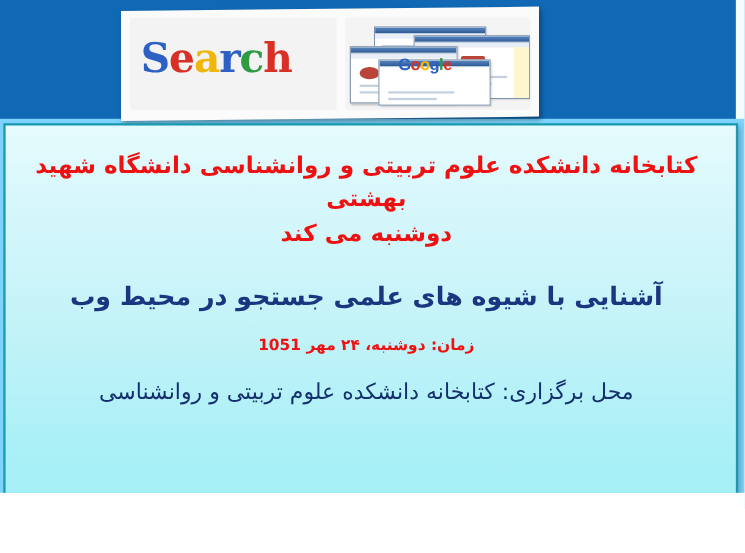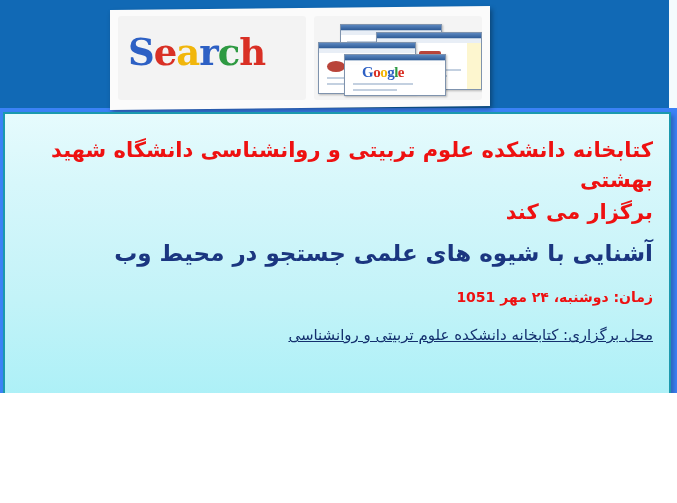--- a/index.html
+++ b/index.html
@@ -10,22 +10,22 @@
   body {
     width: 677px;
     height: 503px;
     overflow: hidden;
     font-family: "DejaVu Sans", "Liberation Sans", sans-serif;
   }
 
   #poster {
     position: relative;
     width: 677px;
-    height: 393px;
-    background: #3b82f6;
+    height: 448px;
+    background: #7dd3fc;
     overflow: hidden;
   }
 
   
   .header-band {
     position: absolute;
     left: 0;
     top: 0;
     width: 669px;
     height: 108px;
@@ -118,23 +118,23 @@
   .win-c { left: 4px; top: 26px; width: 96px; height: 50px; z-index: 3; }
   .win-d { left: 30px; top: 38px; width: 100px; height: 40px; z-index: 4; }
 
   .win-line { position:absolute; height:2px; background:#c3d0e0; }
   .win-thumb { position:absolute; background:#b9443a; border-radius:2px; }
   .win-sidebar { position:absolute; top:0; bottom:0; width:14px; background:#fdf6cf; }
 
   .google-word {
     position: absolute;
     left: 48px;
-    top: 48px;
+    top: 35px;
     direction: ltr;
-    font-family: Liberation Serif, serif;
+    font-family: Liberation Sans, sans-serif;
     font-size: 15px;
     font-weight: 700;
     letter-spacing: -0.5px;
     z-index: 6;
     white-space: nowrap;
   }
   .google-word span { display:inline-block; }
   .g1 { color:#2d60c4; } .g2 { color:#d93025; } .g3 { color:#f1b60b; }
   .g4 { color:#2d60c4; } .g5 { color:#2e9a42; } .g6 { color:#d93025; }
 
@@ -150,56 +150,56 @@
     box-sizing: border-box;
     border: 2px solid #1b99ae;
     background: linear-gradient(to bottom, #e6fbfd 0%, #d7f7fb 18%, #c3f3f8 48%, #a9f0f7 78%, #a2eff7 100%);
     box-shadow: 3px 3px 4px rgba(0,0,0,0.22);
   }
   .content-inner {
     position: absolute;
     inset: 0;
     padding: 22px 16px 0 8px;
     box-sizing: border-box;
+    text-align: center;
   }
 
   .title-red {
     color: #ee1111;
     font-family: "DejaVu Sans", "Liberation Sans", sans-serif;
     font-weight: 700;
     font-size: 21px;
     line-height: 1.42;
     margin: 0 0 2px 0;
     letter-spacing: -0.2px;
   }
   .title-blue {
     color: #1b3680;
     font-family: "DejaVu Sans", "Liberation Sans", sans-serif;
     font-weight: 700;
     font-size: 23px;
     line-height: 1.4;
-    margin: 10px 0 0 0;
+    margin: 27px 0 0 0;
   }
   .meta-red {
     color: #ee1111;
     font-family: "DejaVu Sans", "Liberation Sans", sans-serif;
     font-weight: 700;
     font-size: 14px;
     line-height: 1.4;
     margin: 18px 0 0 0;
   }
   .meta-red.time { margin-top: 16px; }
   .meta-dark {
     color: #14306e;
     font-family: "DejaVu Sans", "Liberation Sans", sans-serif;
     font-weight: 400;
-    font-size: 15px;
+    font-size: 20px;
     line-height: 1.4;
     margin: 18px 0 0 0;
-    text-decoration: underline;
   }
 </style>
 </head>
 <body>
 
 <div id="poster">
 
   <div class="header-band"></div>
   <div class="header-right-strip"></div>
 
@@ -265,21 +265,21 @@
         </div>
       </div>
 
     </div>
   </div>
 
   <div class="content">
     <div class="content-inner">
 
       <p class="title-red">کتابخانه دانشکده علوم تربیتی و روانشناسی دانشگاه شهید بهشتی</p>
-      <p class="title-red">برگزار می کند</p>
+      <p class="title-red">دوشنبه می کند</p>
 
       <p class="title-blue">آشنایی با شیوه های علمی جستجو در محیط وب</p>
 
       <p class="meta-red">زمان: دوشنبه، ۲۴ مهر 1051</p>
 
       <p class="meta-dark">محل برگزاری: کتابخانه دانشکده علوم تربیتی و روانشناسی</p>
 
     </div>
   </div>
 

